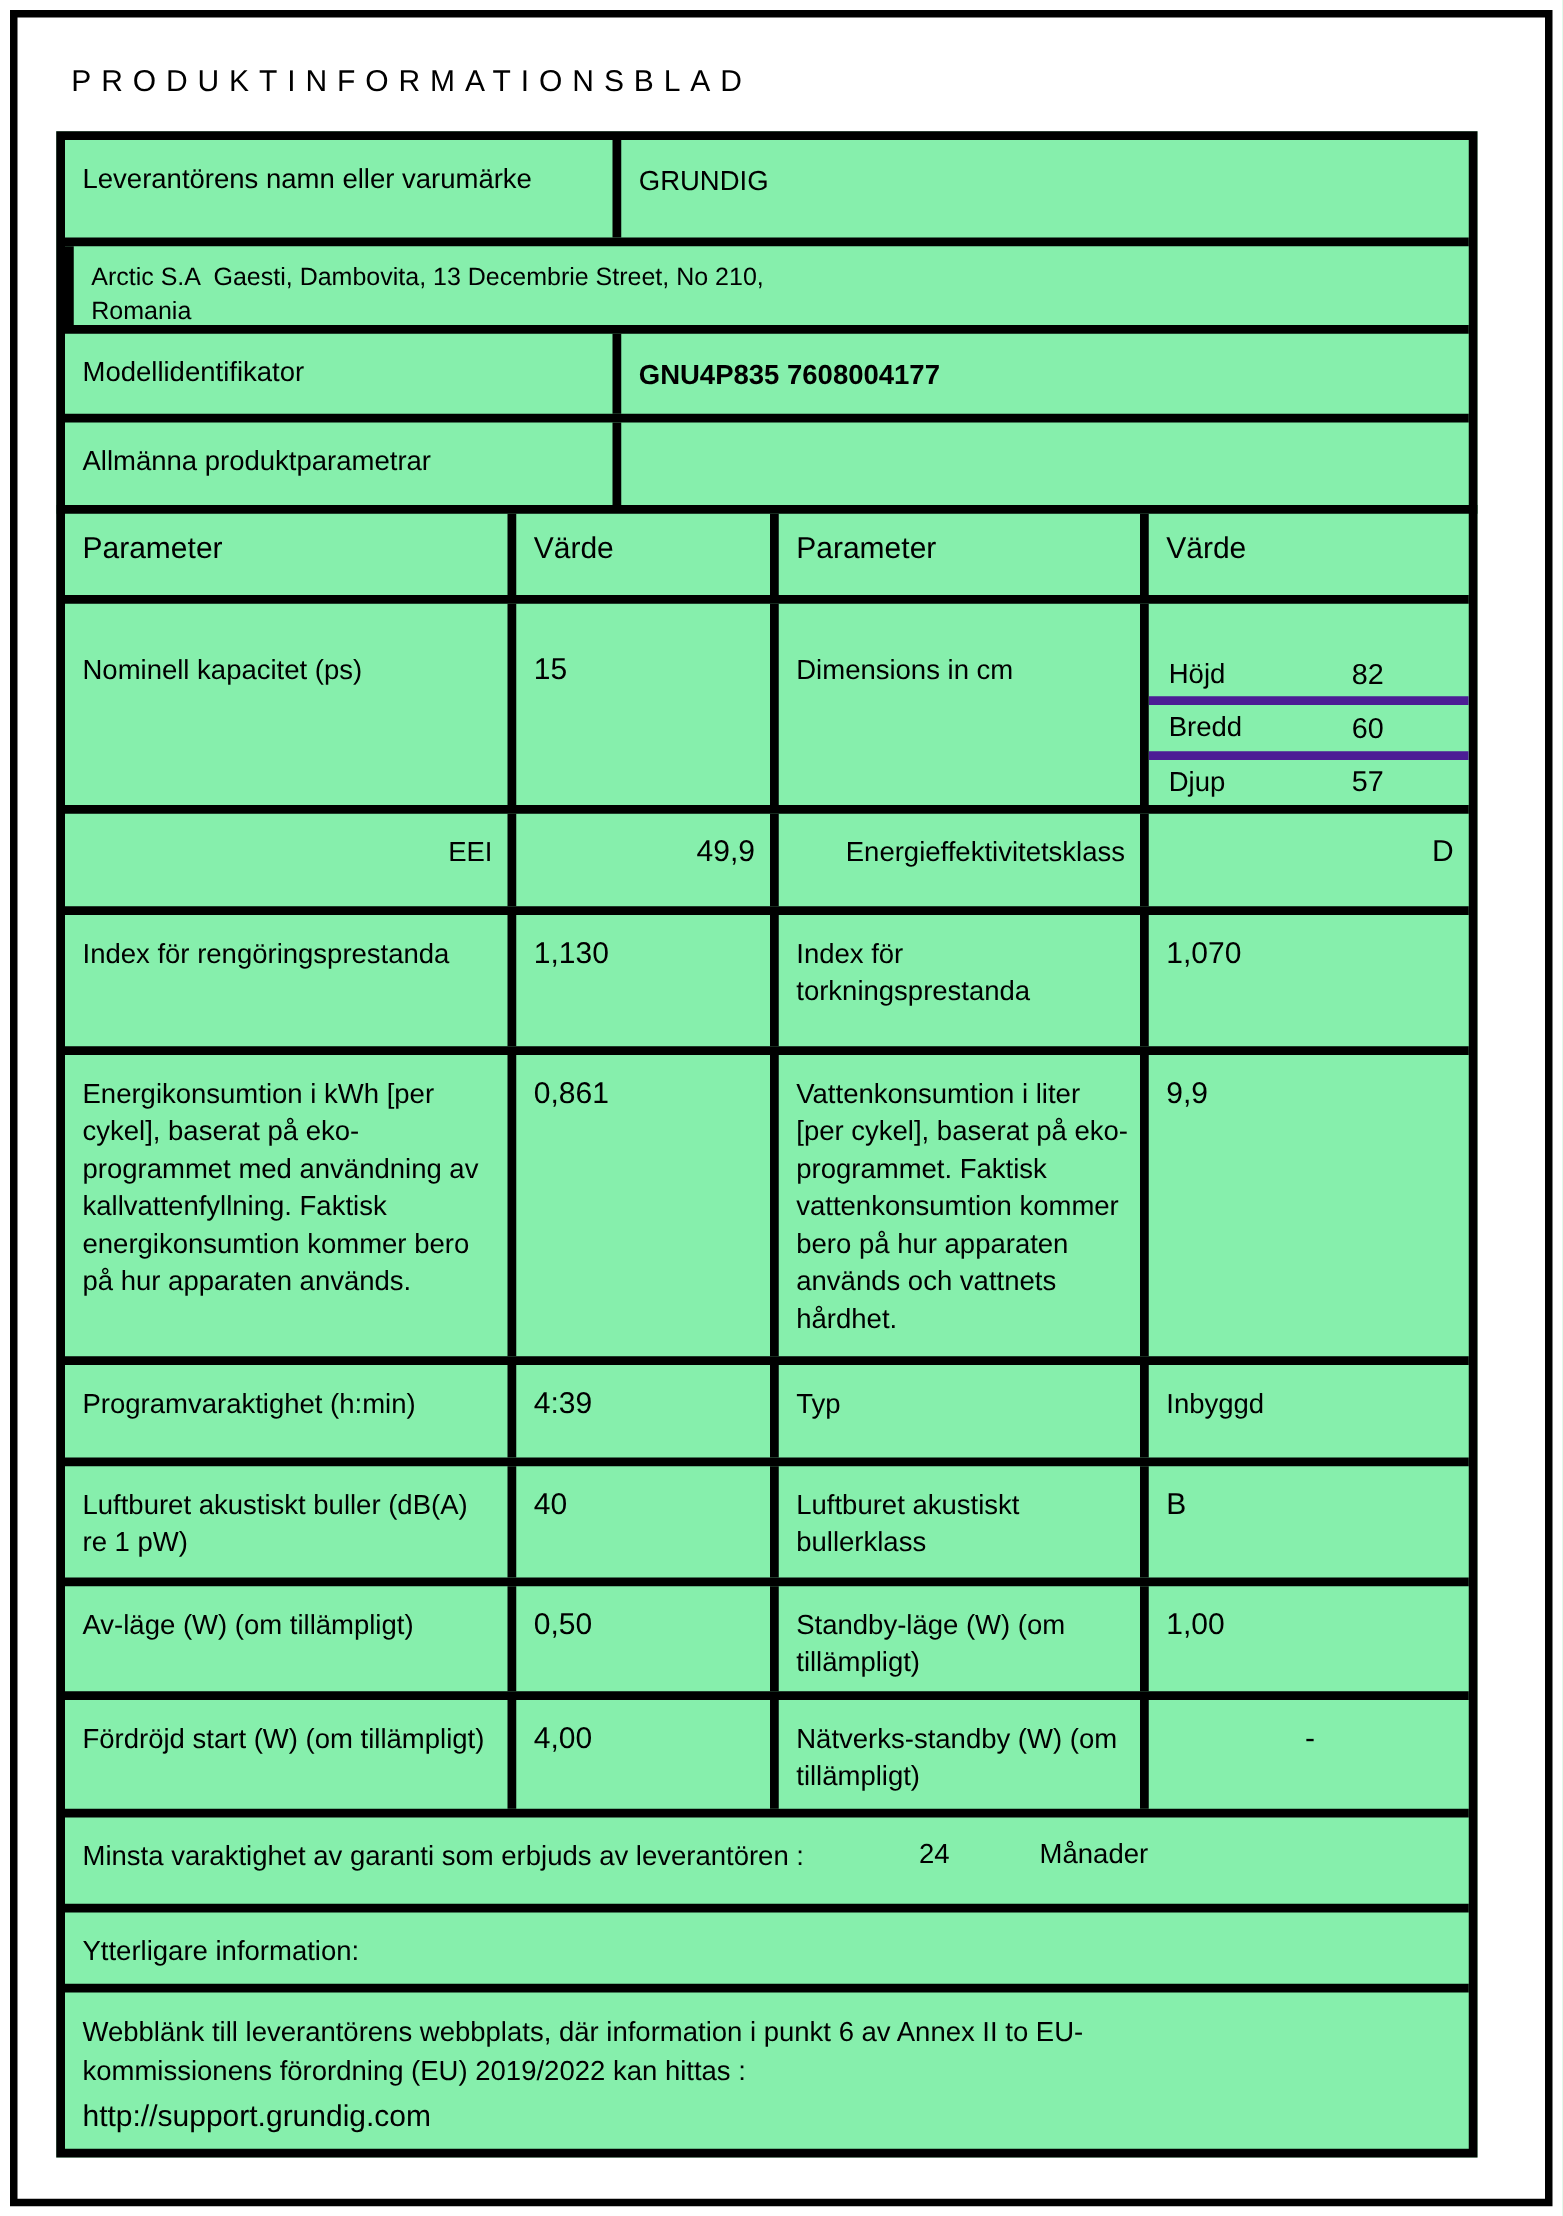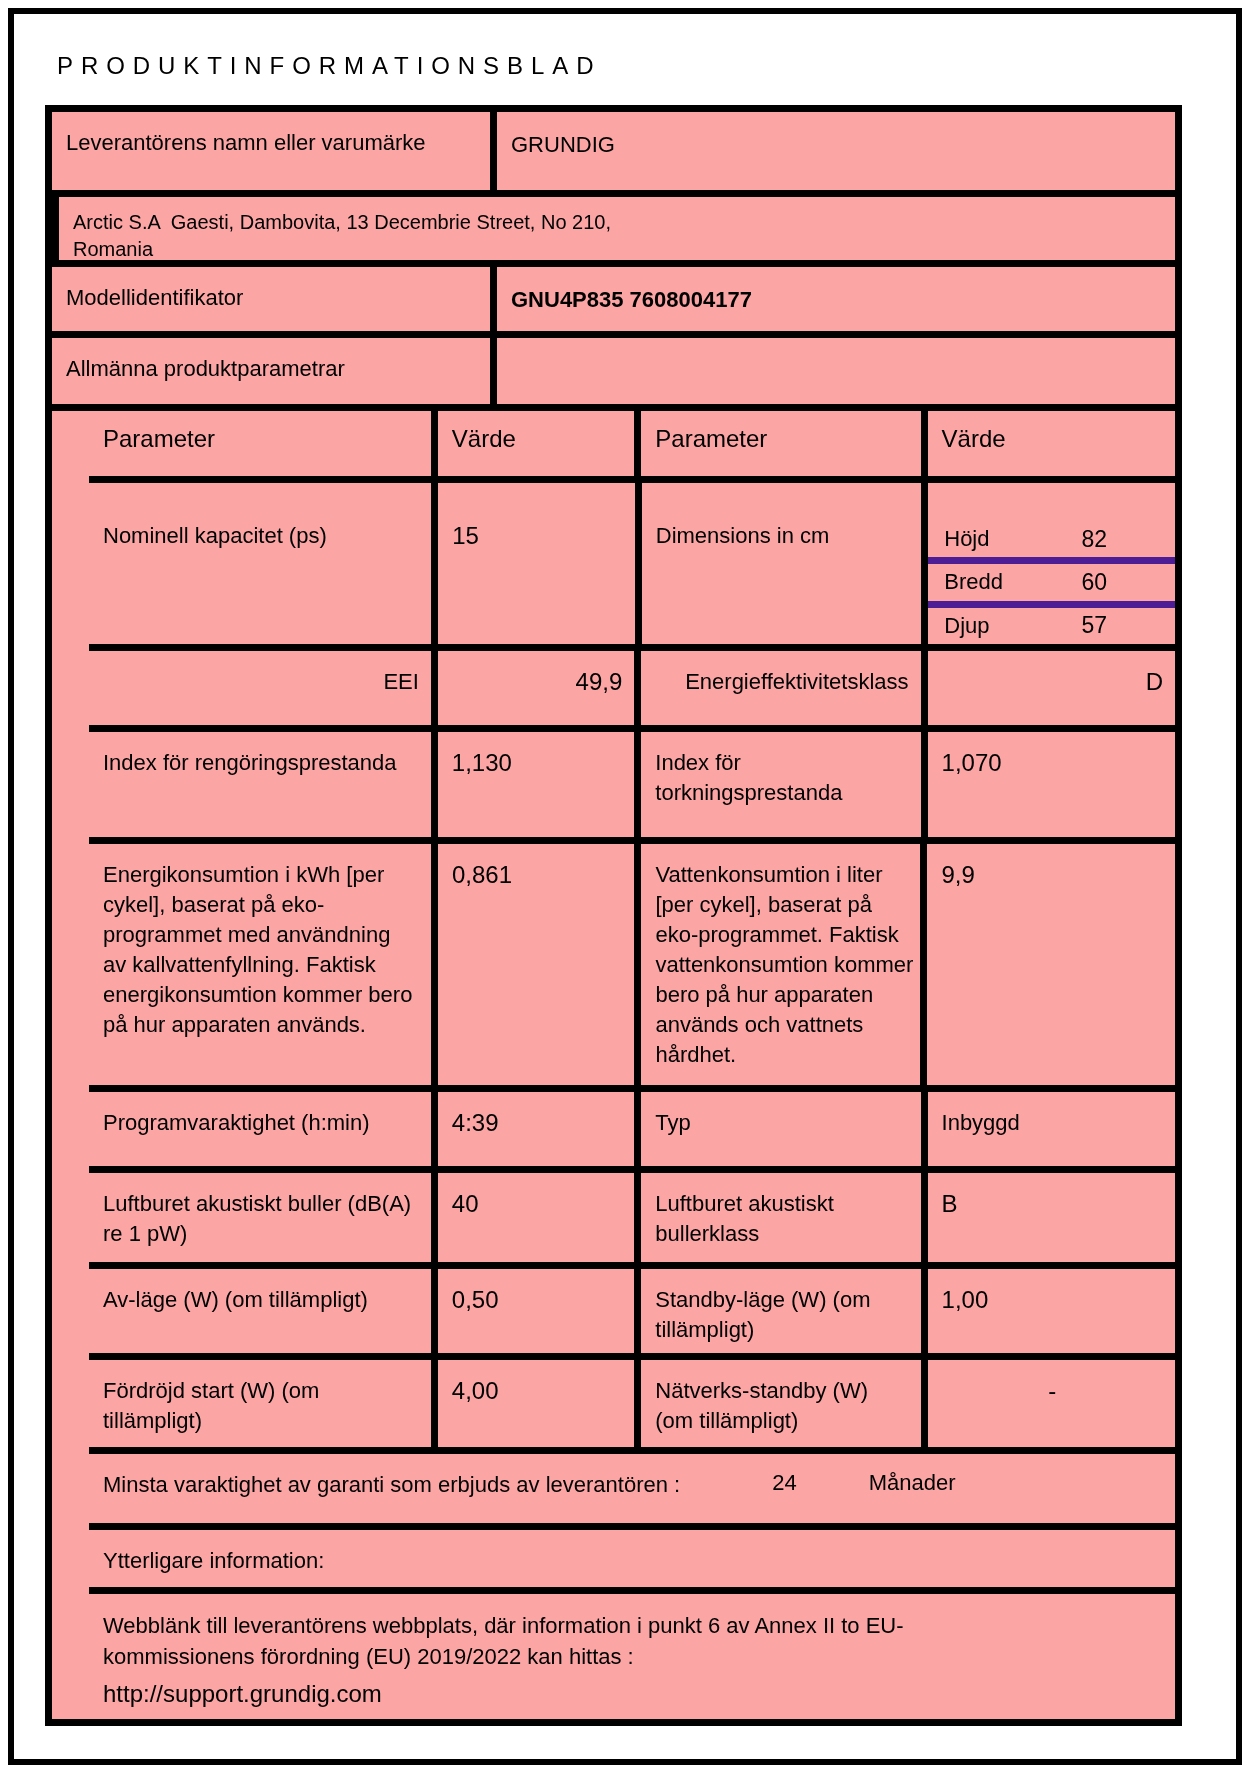--- a/index.html
+++ b/index.html
@@ -7,22 +7,22 @@
     width:1250px;height:1773px;position:relative;
     font-family:"Liberation Sans","DejaVu Sans",sans-serif;color:#000;
     -webkit-font-smoothing:antialiased;
   }
   .page-frame{position:absolute;inset:8px;border:6px solid #000;pointer-events:none;}
   .doc-title{
     position:absolute;left:57px;top:52px;
     font-size:24px;letter-spacing:0.33em;font-weight:400;white-space:nowrap;
   }
   .sheet{position:absolute;left:45px;top:105px;width:1137px;}
-  .tbl{border:7px solid #000;background:#fca5a5;box-sizing:border-box;width:1137px;}
-  .tbl + .tbl{margin-top:-7px;padding-left:37px;}
+  .tbl{border:7px solid #000;background:#86efac;box-sizing:border-box;width:1137px;}
+  .tbl + .tbl{margin-top:-7px;}
   .row{display:flex;box-sizing:border-box;align-items:stretch;}
   .row + .row{border-top:7px solid #000;}
   .cell{box-sizing:border-box;padding:16px 12px 0 14px;overflow:hidden;}
   
   .ca{width:438px;}
   .cb{width:685px;border-left:7px solid #000;}
   
   .c1{width:354px;}
   .c2{width:210px;border-left:7px solid #000;}
   .c3{width:296px;border-left:7px solid #000;}

